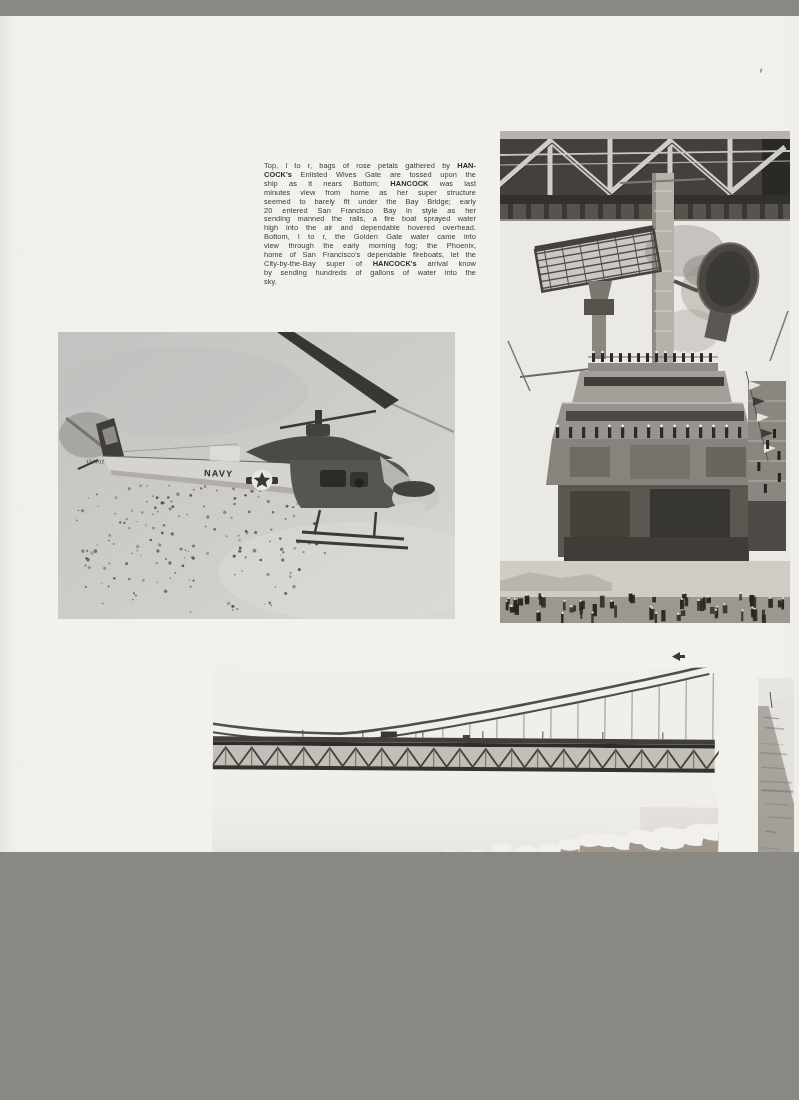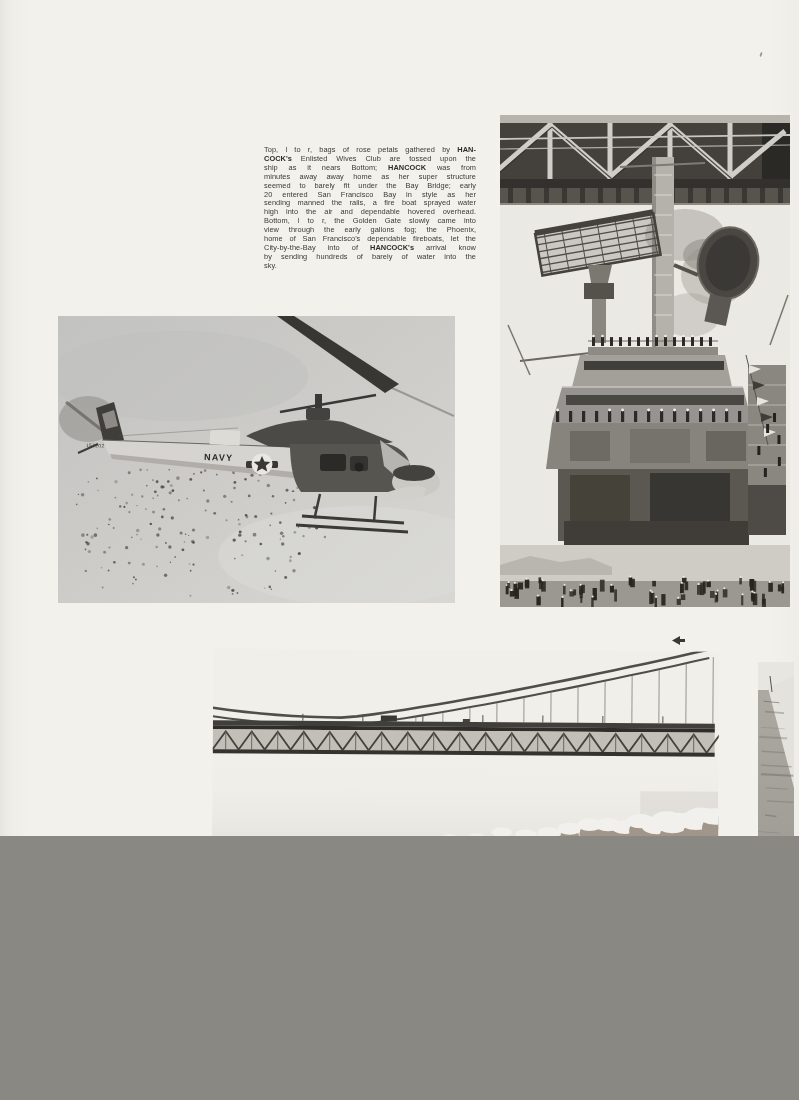--- a/index.html
+++ b/index.html
@@ -1,17 +1,17 @@
 <!DOCTYPE html>
 <html><head>
 <meta charset="utf-8">
 <style>
   html,body{margin:0;padding:0;background:#8a8883;}
   .page{
-    position:relative;width:799px;height:836px;margin:0 auto;overflow:hidden;
+    position:relative;width:799px;height:836px;margin:16px auto;overflow:hidden;
     background:
       linear-gradient(90deg, #e7e5e0 0px, #efede8 10px, #f3f1ec 28px, #f3f1ec 96%, #efede8 100%),
       #f3f1ec;
     font-family:"Liberation Sans", sans-serif;
   }
   .caption{
     position:absolute;left:264px;top:146px;width:212px;
     font-size:7.4px;line-height:8.9px;color:#3b3936;letter-spacing:.05px;
   }
   .cap-line{text-align:justify;text-align-last:justify;white-space:normal;}
@@ -27,32 +27,32 @@
   .artifact-arrow{position:absolute;left:672px;top:636px;width:14px;height:9px;}
   .speck{position:absolute;background:#9b9892;border-radius:50%;}
 </style>
 </head>
 <body>
 
 <div class="page">
 
   <section class="caption">
       <div class="cap-line"><span>Top, l to r, bags of rose petals gathered by </span><b>HAN-</b></div>
-      <div class="cap-line"><b>COCK's</b><span> Enlisted Wives Club are tossed upon the</span></div>
-      <div class="cap-line"><span>ship as it nears Bottom; </span><b>HANCOCK</b><span> was from</span></div>
-      <div class="cap-line"><span>minutes away away home as her super structure</span></div>
+      <div class="cap-line"><b>COCK's</b><span> Enlisted Wives Gate are tossed upon the</span></div>
+      <div class="cap-line"><span>ship as it nears Bottom; </span><b>HANCOCK</b><span> was last</span></div>
+      <div class="cap-line"><span>minutes view from home as her super structure</span></div>
       <div class="cap-line"><span>seemed to barely fit under the Bay Bridge; early</span></div>
       <div class="cap-line"><span>20 entered San Francisco Bay in style as her</span></div>
       <div class="cap-line"><span>sending manned the rails, a fire boat sprayed water</span></div>
       <div class="cap-line"><span>high into the air and dependable hovered overhead.</span></div>
-      <div class="cap-line"><span>Bottom, l to r, the Golden Gate slowly came into</span></div>
-      <div class="cap-line"><span>view through the early gallons fog; the Phoenix,</span></div>
+      <div class="cap-line"><span>Bottom, l to r, the Golden Gate water came into</span></div>
+      <div class="cap-line"><span>view through the early morning fog; the Phoenix,</span></div>
       <div class="cap-line"><span>home of San Francisco's dependable fireboats, let the</span></div>
-      <div class="cap-line"><span>City-by-the-Bay into of </span><b>HANCOCK's</b><span> arrival know</span></div>
-      <div class="cap-line"><span>by sending hundreds of barely of water into the</span></div>
+      <div class="cap-line"><span>City-by-the-Bay super of </span><b>HANCOCK's</b><span> arrival know</span></div>
+      <div class="cap-line"><span>by sending hundreds of gallons of water into the</span></div>
       <div class="cap-line last"><span>sky.</span></div>
     </section>
 
   <svg class="photo" style="left:58px;top:316px" width="397" height="287" viewBox="0 0 397 287">
     <defs>
       <linearGradient id="sky1" x1="0" y1="0" x2="1" y2="1">
         <stop offset="0" stop-color="#c2c2c0"></stop>
           <stop offset="0.5" stop-color="#cdccc9"></stop>
         <stop offset="1" stop-color="#d8d7d3"></stop>
       </linearGradient>

